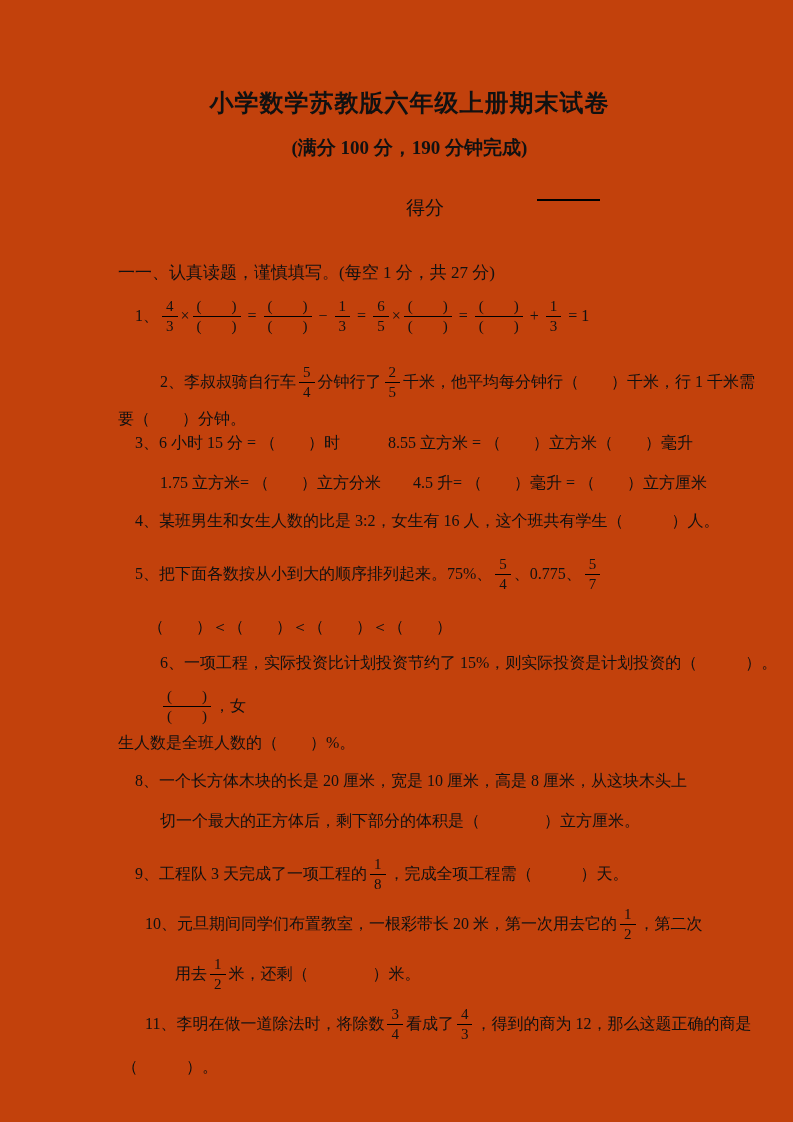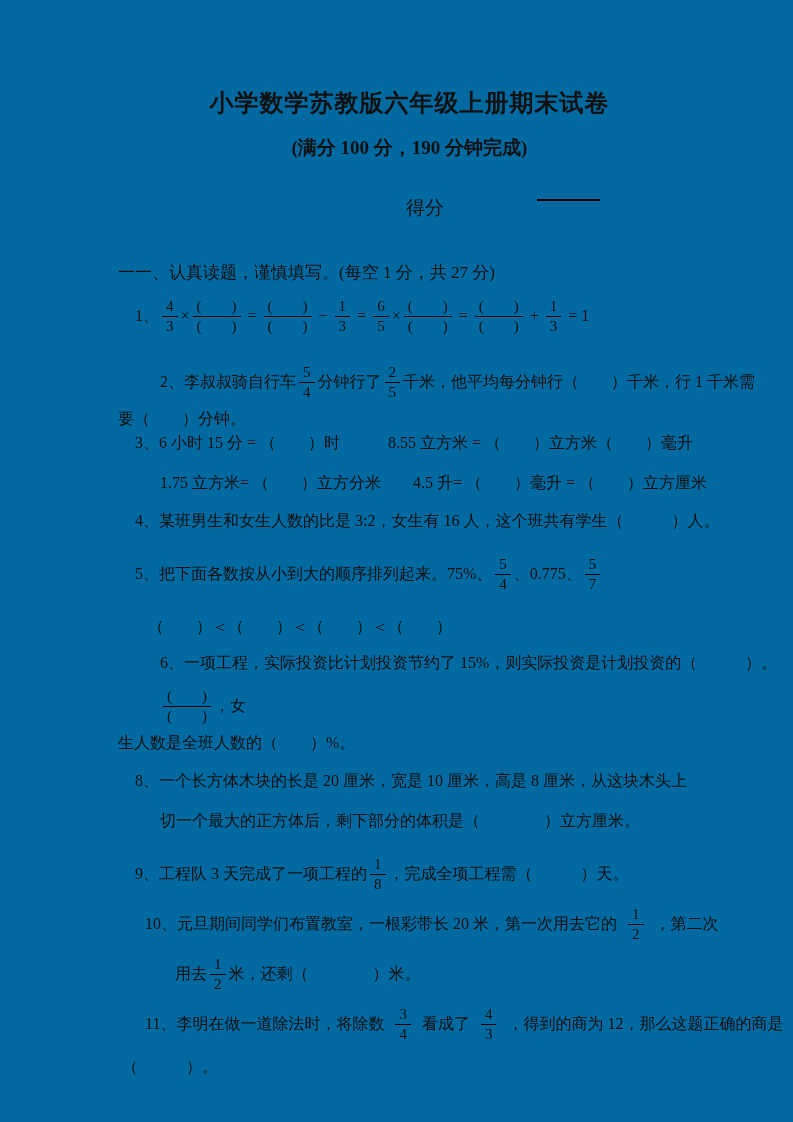--- a/index.html
+++ b/index.html
@@ -7,21 +7,21 @@
   body {
     width: 793px; height: 1122px;
     color: #111;
     font-family: "Liberation Serif", "DejaVu Serif", serif;
   }
   .page {
     position: relative;
     width: 793px; height: 1122px;
     padding: 86px 92px 0 118px;
     overflow: hidden;
-    background: #0369a1;
+    background: #c2410c;
   }
   .title {
     text-align: center;
     font-size: 24px;
     font-weight: bold;
     letter-spacing: 1px;
     line-height: 34px;
     white-space: pre;
   }
   .subtitle {
@@ -65,21 +65,21 @@
     font-size: 15px;
     line-height: 19px;
     margin: 0 3px;
     vertical-align: middle;
   }
   .frac .num { display: block; border-bottom: 1px solid #000; padding: 0 4px; white-space: pre; }
   .frac .den { display: block; padding: 0 4px; white-space: pre; }
   .ind0  { padding-left: 0; }
   .ind4  { padding-left: 4px; }
   .ind17 { padding-left: 17px; }
-  .ind27 { padding-left: 27px; gap: 8px; }
+  .ind27 { padding-left: 27px; }
   .ind30 { padding-left: 30px; }
   .ind42 { padding-left: 42px; }
   .ind57 { padding-left: 57px; }
   .mt0  { margin-top: 0; }
   .mt2  { margin-top: 16px; }
   .mt6  { margin-top: 6px; }
   .mt10 { }
   .mt12 { margin-top: 12px; }
   .mt14 { margin-top: 14px; }
   .mt16 { margin-top: 16px; }

